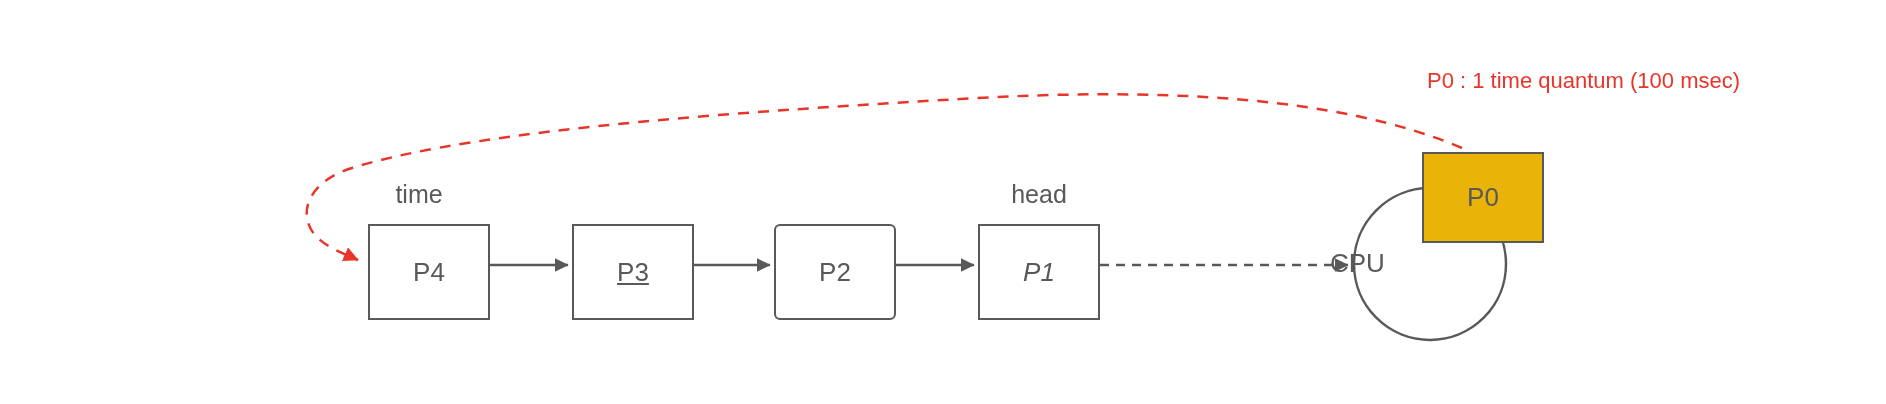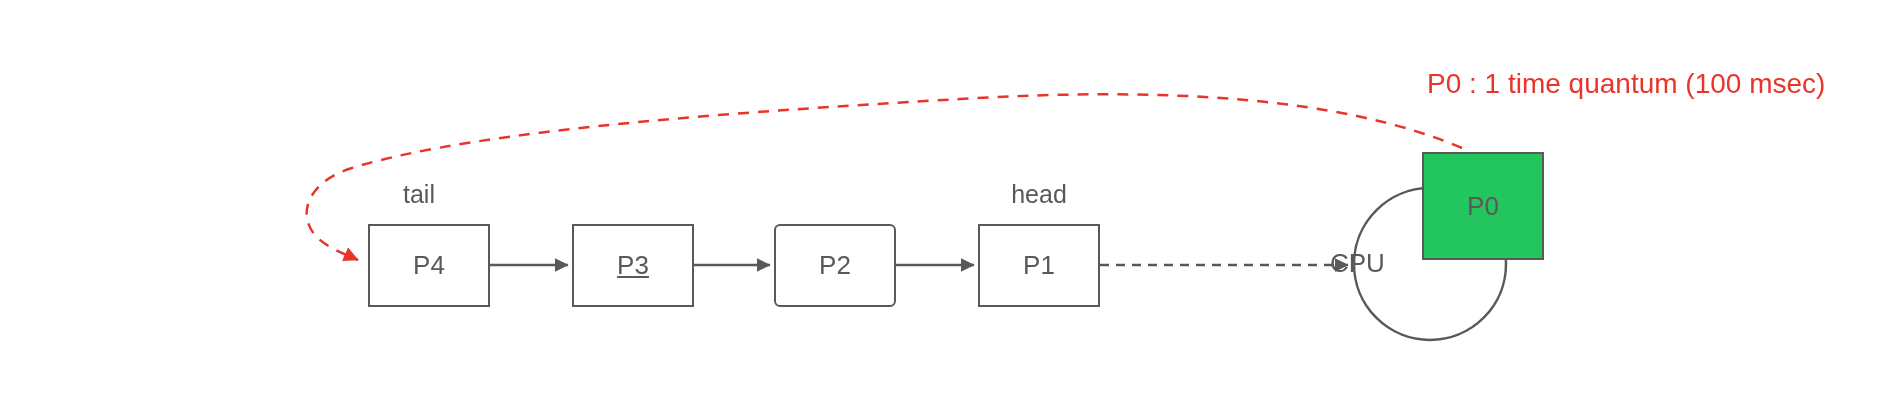--- a/index.html
+++ b/index.html
@@ -18,43 +18,43 @@
   .lines-layer {
     position: absolute;
     left: 0;
     top: 0;
     width: 1886px;
     height: 404px;
   }
   .node-box {
     position: absolute;
     width: 122px;
-    height: 83px;
+    height: 96px;
     box-sizing: border-box;
     background: #ffffff;
     border: 2.5px solid #595959;
     display: flex;
     align-items: center;
     justify-content: center;
     font-size: 26px;
     color: #595959;
     top: 224px;
   }
   .node-p4 { left: 368px; }
   .node-p3 { left: 572px; text-decoration: underline; }
   .node-p2 { left: 774px; border-radius: 6px; }
-  .node-p1 { left: 978px; }
+  .node-p1 { left: 978px; font-style: italic; }
   .process-box {
     position: absolute;
     left: 1422px;
     top: 152px;
     width: 122px;
-    height: 108px;
+    height: 91px;
     box-sizing: border-box;
-    background: #22c55e;
+    background: #eab308;
     border: 2.5px solid #595959;
     display: flex;
     align-items: center;
     justify-content: center;
     font-size: 26px;
     color: #595959;
   }
   .ready-queue-label {
     position: absolute;
     left: 78px;
@@ -80,21 +80,21 @@
     top: 248px;
     width: 200px;
     text-align: left;
     font-size: 26px;
     color: #595959;
   }
   .annotation-text {
     position: absolute;
     left: 1427px;
     top: 68px;
-    font-size: 28px;
+    font-size: 22px;
     color: #e8352a;
     white-space: nowrap;
   }
 </style>
 </head>
 <body>
 
 <div class="canvas">
 
   <svg class="lines-layer" viewBox="0 0 1886 404" xmlns="http://www.w3.org/2000/svg">
@@ -116,21 +116,21 @@
     <circle cx="1430" cy="264" r="76" fill="#ffffff" stroke="#595959" stroke-width="2.5"></circle>
 
     <path d="M 1462 148
              C 1340 96, 1160 87, 960 99
              C 770 110, 480 128, 352 168
              C 312 180, 296 210, 314 234
              C 324 246, 340 252, 358 260" fill="none" stroke="#e8352a" stroke-width="2.5" stroke-dasharray="11 9" marker-end="url(#arrow-red)"></path>
   </svg>
 
 
-  <div class="pointer-label tail-label">tail</div>
+  <div class="pointer-label tail-label">time</div>
   <div class="pointer-label head-label">head</div>
 
   <div class="node-box node-p4">
     <span>P4</span>
   </div>
   <div class="node-box node-p3">
     <span>P3</span>
   </div>
   <div class="node-box node-p2">
     <span>P2</span>

